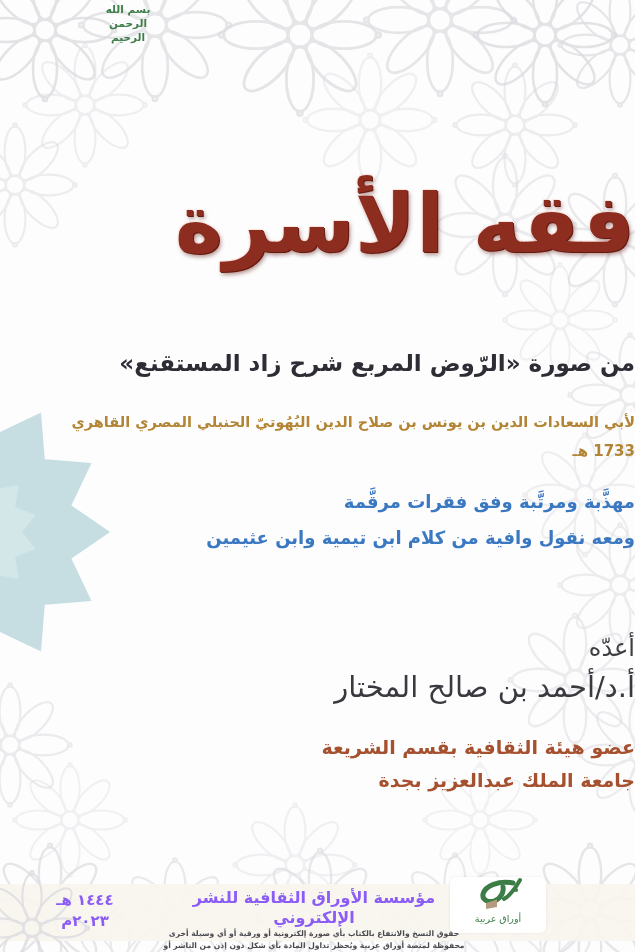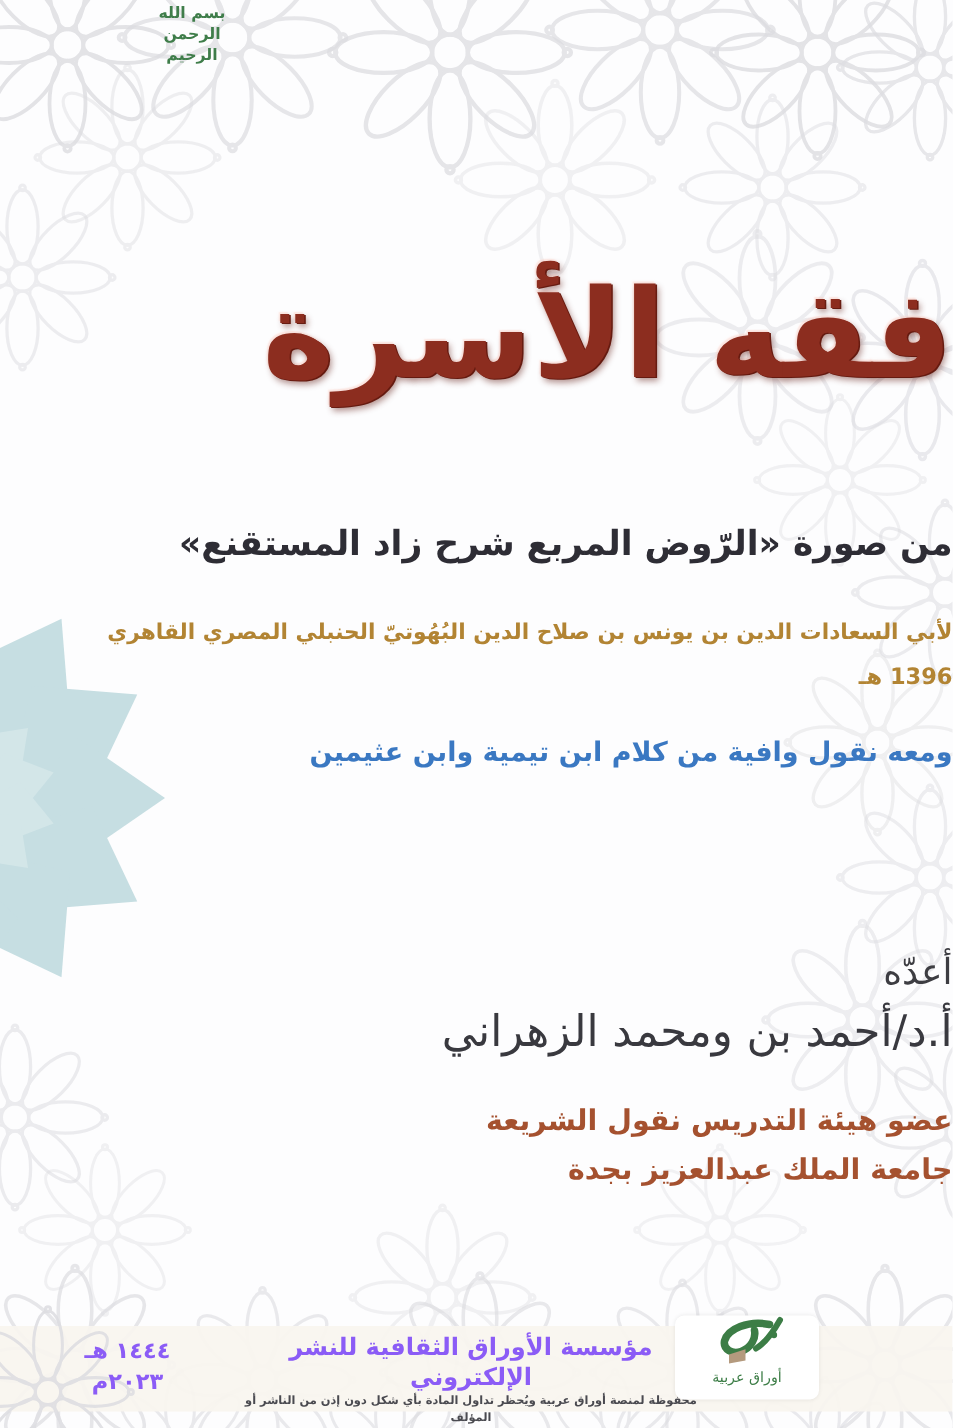--- a/index.html
+++ b/index.html
@@ -123,44 +123,46 @@
       <use href="#petalI" transform="rotate(345)"></use>
   </g>
   <circle r="13" fill="#c6dee2"></circle>
 </svg>
 
 <div class="basmala">بسم الله الرحمن الرحيم</div>
 
 <h1 class="txt title">فقه الأسرة</h1>
 <div class="txt subtitle">من صورة «الرّوض المربع شرح زاد المستقنع»</div>
 <div class="txt orig-author">لأبي السعادات الدين بن يونس بن صلاح الدين البُهُوتيّ الحنبلي المصري القاهري</div>
-<div class="txt orig-date">1396 هـ</div>
+<div class="txt orig-date">1733 هـ</div>
 
 <div class="txt features">
+  <div>مهذَّبة ومرتَّبة وفق فقرات مرقَّمة</div>
   <div>ومعه نقول وافية من كلام ابن تيمية وابن عثيمين</div>
 </div>
 
 <div class="txt prepared-label">أعدّه</div>
-<div class="txt prepared-name">أ.د/أحمد بن ومحمد الزهراني</div>
-<div class="txt role-1">عضو هيئة التدريس نقول الشريعة</div>
+<div class="txt prepared-name">أ.د/أحمد بن صالح المختار</div>
+<div class="txt role-1">عضو هيئة الثقافية بقسم الشريعة</div>
 <div class="txt role-2">جامعة الملك عبدالعزيز بجدة</div>
 
 <div class="footer-band"></div>
 
 <svg class="corner-motif" width="120" height="120" viewBox="0 0 120 120">
   <use href="#floret" x="0" y="0" width="120" height="120" opacity=".85"></use>
 </svg>
 
 <div class="years">
   <div>١٤٤٤ هـ</div>
   <div>٢٠٢٣م</div>
 </div>
 
 <div class="pub-block">
   <div class="pub-title">مؤسسة الأوراق الثقافية للنشر الإلكتروني</div>
+  <div class="rights">حقوق النسخ والانتفاع بالكتاب بأي صورة إلكترونية أو ورقية أو أي وسيلة أخرى</div>
   <div class="rights">محفوظة لمنصة أوراق عربية ويُحظر تداول المادة بأي شكل دون إذن من الناشر أو المؤلف</div>
 </div>
 
 <div class="logo-card">
   <svg width="62" height="34" viewBox="0 0 62 34">
     <path d="M46,6 C32,3 18,9 16,17 C15,22.5 21,26 27,24 C34,21.6 37,15 36,10" fill="none" stroke="#3c7d46" stroke-width="5" stroke-linecap="round"></path>
     <path d="M53,3 C49,10 44,18 37,22" fill="none" stroke="#3c7d46" stroke-width="4" stroke-linecap="round"></path>
     <circle cx="49" cy="13" r="2.1" fill="#3c7d46"></circle>
     <path d="M19,26 L30,22.5 L30,30 L19,32 Z" fill="#b49a7e"></path>
   </svg>

